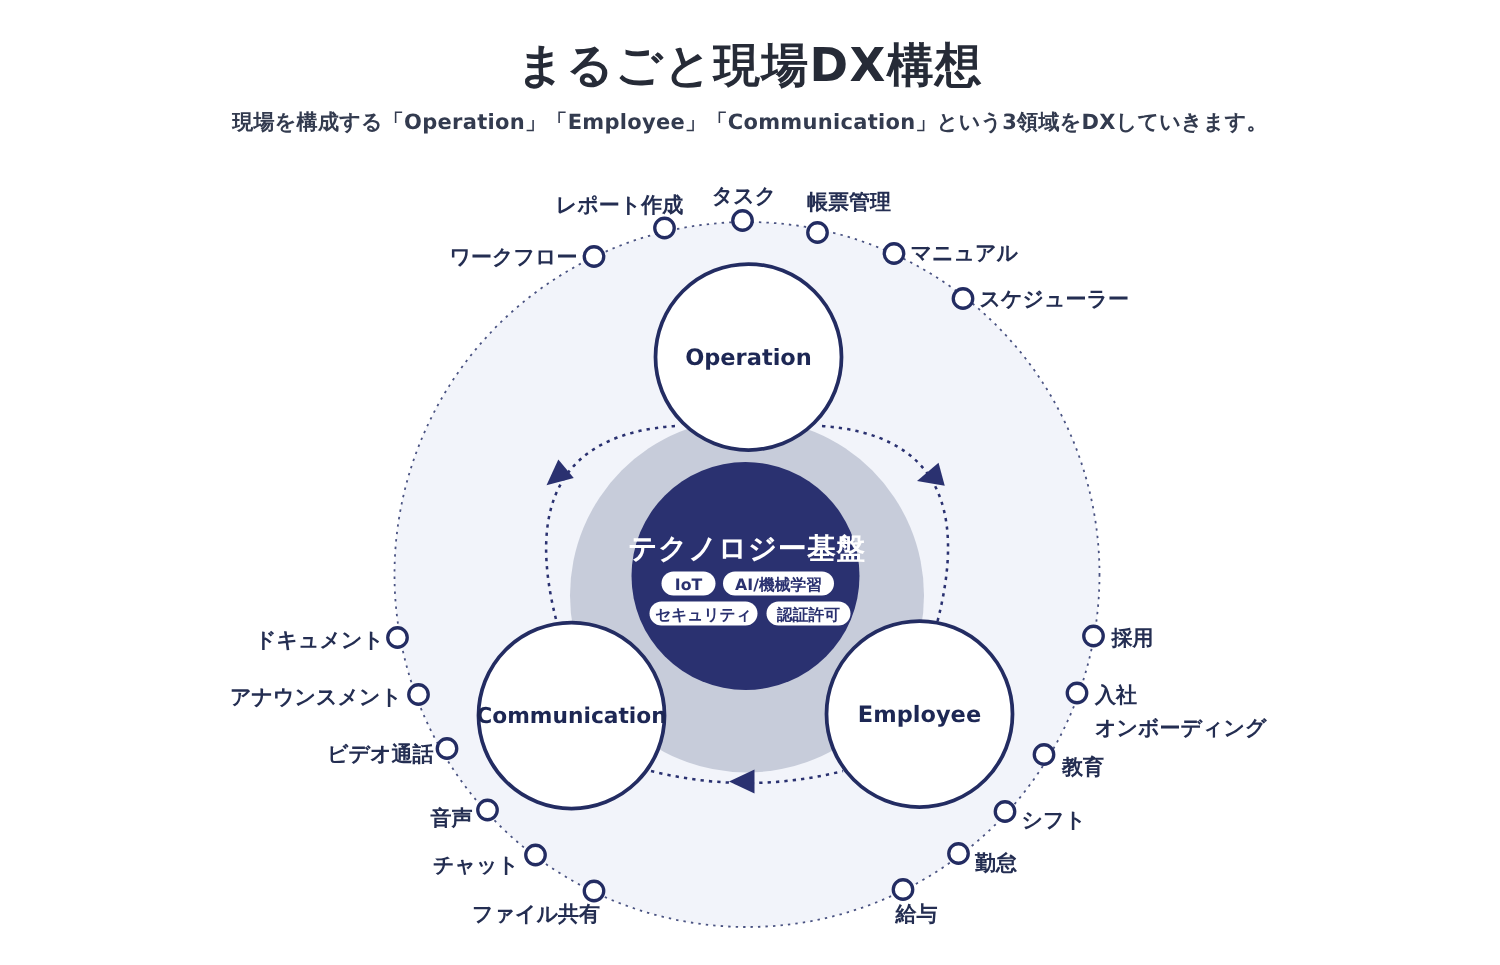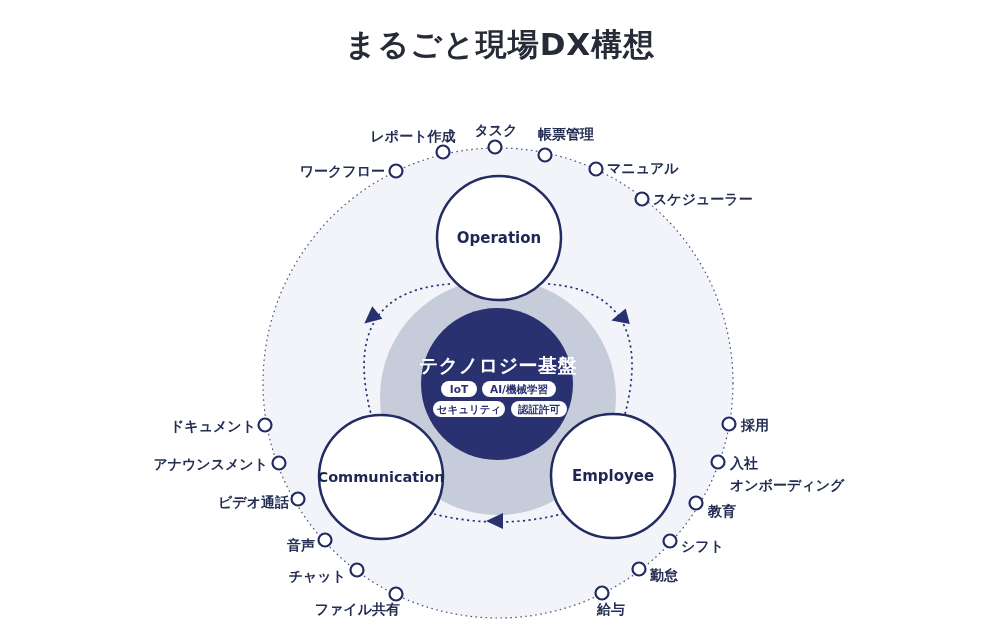--- a/index.html
+++ b/index.html
@@ -37,20 +37,21 @@
   .nd{fill:#ffffff;stroke:var(--border-navy);stroke-width:2.2;}
   .nl{font-size:14px;font-weight:600;fill:var(--label);}
   .end{text-anchor:end}
   .mid{text-anchor:middle}
 </style>
 </head>
 <body>
 
 <div class="header">
   <h1 class="title">まるごと現場DX構想</h1>
+  <p class="subtitle">現場を構成する「Operation」「Employee」「Communication」という3領域をDXしていきます。</p>
 </div>
 
 <svg width="1000" height="643" viewBox="0 0 1000 643">
 
   <circle class="outer-circle" cx="498" cy="383" r="235"></circle>
 
   <circle class="ring" cx="498" cy="397" r="118"></circle>
 
   <path class="cycle-arc" d="M 450,284 Q 338,292 372,418"></path>
   <path class="cycle-arc" d="M 548,284 Q 658,292 624,418"></path>

